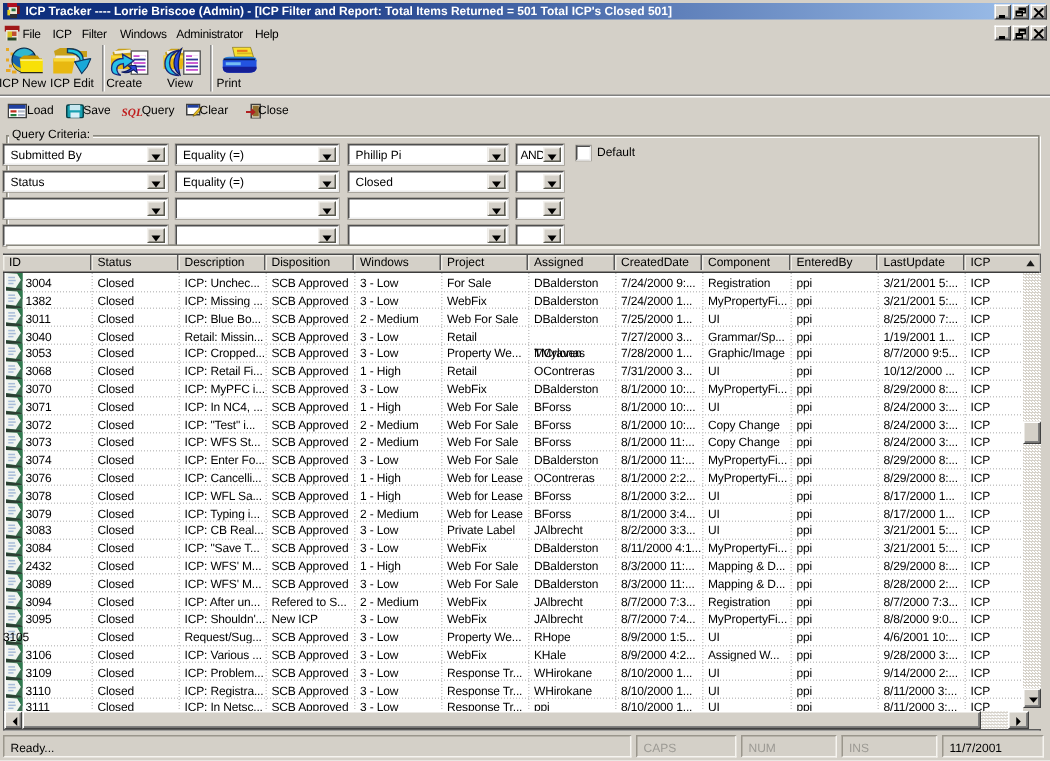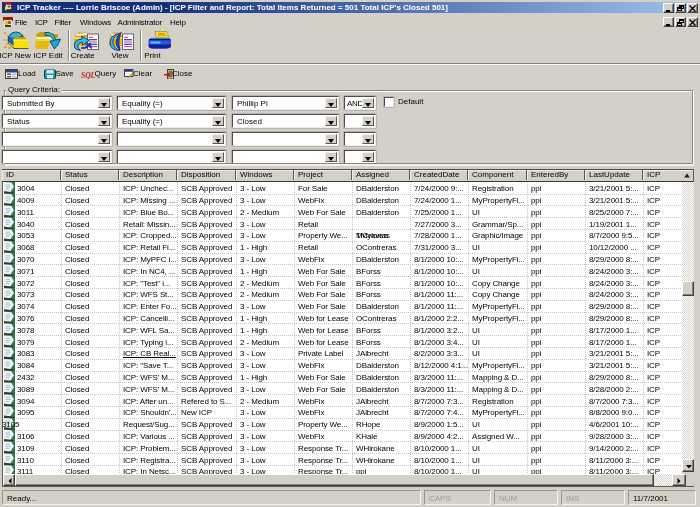--- a/index.html
+++ b/index.html
@@ -297,21 +297,21 @@
 <div class="cell" style="left:123px;top:184.20px;width:54px;">ICP: Unchec...</div>
 <div class="cell" style="left:181px;top:184.20px;width:55px;">SCB Approved</div>
 <div class="cell" style="left:240px;top:184.20px;width:54px;">3 - Low</div>
 <div class="cell" style="left:298px;top:184.20px;width:54px;">For Sale</div>
 <div class="cell" style="left:356px;top:184.20px;width:54px;">DBalderston</div>
 <div class="cell" style="left:414px;top:184.20px;width:54px;">7/24/2000 9:...</div>
 <div class="cell" style="left:472px;top:184.20px;width:55px;">Registration</div>
 <div class="cell" style="left:531px;top:184.20px;width:54px;">ppi</div>
 <div class="cell" style="left:589px;top:184.20px;width:54px;">3/21/2001 5:...</div>
 <div class="cell" style="left:647px;top:184.20px;width:35px;">ICP</div>
-<div class="cell" style="left:17px;top:196.00px;width:44px;">4009</div>
+<div class="cell" style="left:17px;top:196.00px;width:44px;">1382</div>
 <div class="cell" style="left:65px;top:196.00px;width:54px;">Closed</div>
 <div class="cell" style="left:123px;top:196.00px;width:54px;">ICP: Missing ...</div>
 <div class="cell" style="left:181px;top:196.00px;width:55px;">SCB Approved</div>
 <div class="cell" style="left:240px;top:196.00px;width:54px;">3 - Low</div>
 <div class="cell" style="left:298px;top:196.00px;width:54px;">WebFix</div>
 <div class="cell" style="left:356px;top:196.00px;width:54px;">DBalderston</div>
 <div class="cell" style="left:414px;top:196.00px;width:54px;">7/24/2000 1...</div>
 <div class="cell" style="left:472px;top:196.00px;width:55px;">MyPropertyFi...</div>
 <div class="cell" style="left:531px;top:196.00px;width:54px;">ppi</div>
 <div class="cell" style="left:589px;top:196.00px;width:54px;">3/21/2001 5:...</div>
@@ -455,38 +455,38 @@
 <div class="cell" style="left:240px;top:337.60px;width:54px;">2 - Medium</div>
 <div class="cell" style="left:298px;top:337.60px;width:54px;">Web for Lease</div>
 <div class="cell" style="left:356px;top:337.60px;width:54px;">BForss</div>
 <div class="cell" style="left:414px;top:337.60px;width:54px;">8/1/2000 3:4...</div>
 <div class="cell" style="left:472px;top:337.60px;width:55px;">UI</div>
 <div class="cell" style="left:531px;top:337.60px;width:54px;">ppi</div>
 <div class="cell" style="left:589px;top:337.60px;width:54px;">8/17/2000 1...</div>
 <div class="cell" style="left:647px;top:337.60px;width:35px;">ICP</div>
 <div class="cell" style="left:17px;top:349.40px;width:44px;">3083</div>
 <div class="cell" style="left:65px;top:349.40px;width:54px;">Closed</div>
-<div class="cell" style="left:123px;top:349.40px;width:54px;text-decoration:underline;">ICP: CB Real...</div>
+<div class="cell" style="left:123px;top:349.40px;width:54px;">ICP: CB Real...</div>
 <div class="cell" style="left:181px;top:349.40px;width:55px;">SCB Approved</div>
 <div class="cell" style="left:240px;top:349.40px;width:54px;">3 - Low</div>
 <div class="cell" style="left:298px;top:349.40px;width:54px;">Private Label</div>
 <div class="cell" style="left:356px;top:349.40px;width:54px;">JAlbrecht</div>
 <div class="cell" style="left:414px;top:349.40px;width:54px;">8/2/2000 3:3...</div>
 <div class="cell" style="left:472px;top:349.40px;width:55px;">UI</div>
 <div class="cell" style="left:531px;top:349.40px;width:54px;">ppi</div>
 <div class="cell" style="left:589px;top:349.40px;width:54px;">3/21/2001 5:...</div>
 <div class="cell" style="left:647px;top:349.40px;width:35px;">ICP</div>
 <div class="cell" style="left:17px;top:361.20px;width:44px;">3084</div>
 <div class="cell" style="left:65px;top:361.20px;width:54px;">Closed</div>
 <div class="cell" style="left:123px;top:361.20px;width:54px;">ICP: "Save T...</div>
 <div class="cell" style="left:181px;top:361.20px;width:55px;">SCB Approved</div>
 <div class="cell" style="left:240px;top:361.20px;width:54px;">3 - Low</div>
 <div class="cell" style="left:298px;top:361.20px;width:54px;">WebFix</div>
 <div class="cell" style="left:356px;top:361.20px;width:54px;">DBalderston</div>
-<div class="cell" style="left:414px;top:361.20px;width:54px;">8/12/2000 4:1...</div>
+<div class="cell" style="left:414px;top:361.20px;width:54px;">8/11/2000 4:1...</div>
 <div class="cell" style="left:472px;top:361.20px;width:55px;">MyPropertyFi...</div>
 <div class="cell" style="left:531px;top:361.20px;width:54px;">ppi</div>
 <div class="cell" style="left:589px;top:361.20px;width:54px;">3/21/2001 5:...</div>
 <div class="cell" style="left:647px;top:361.20px;width:35px;">ICP</div>
 <div class="cell" style="left:17px;top:373.00px;width:44px;">2432</div>
 <div class="cell" style="left:65px;top:373.00px;width:54px;">Closed</div>
 <div class="cell" style="left:123px;top:373.00px;width:54px;">ICP: WFS' M...</div>
 <div class="cell" style="left:181px;top:373.00px;width:55px;">SCB Approved</div>
 <div class="cell" style="left:240px;top:373.00px;width:54px;">1 - High</div>
 <div class="cell" style="left:298px;top:373.00px;width:54px;">Web For Sale</div>

